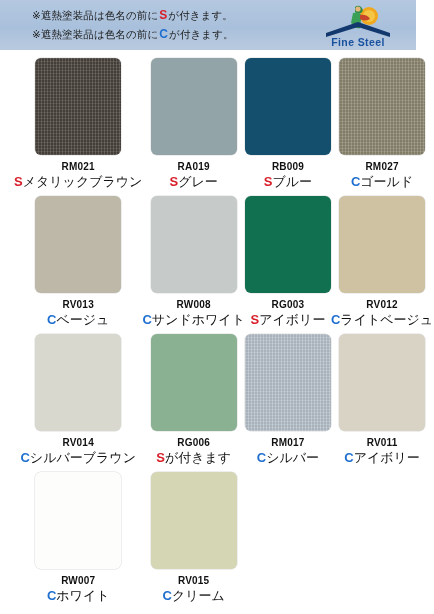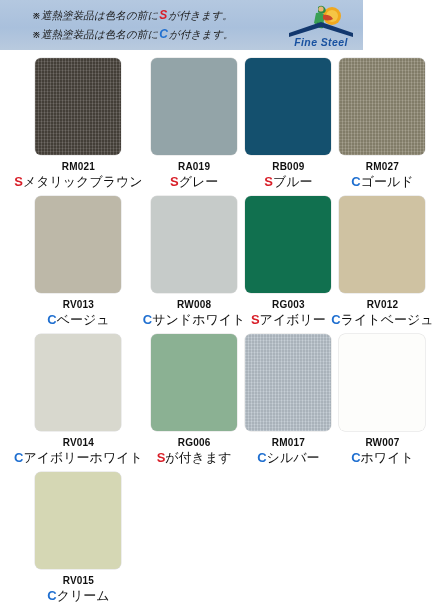--- a/index.html
+++ b/index.html
@@ -12,25 +12,24 @@
 
   body {
     font-family: "Liberation Sans", "DejaVu Sans", sans-serif;
     background: #ffffff;
     position: relative;
   }
 
   
   .header {
     position: relative;
-    width: 363px;
+    width: 416px;
     height: 50px;
     background: linear-gradient(to bottom, #b4c8e0 0%, #a9c0dc 55%, #b9cade 100%);
     overflow: hidden;
-    font-style: italic;
   }
 
   .header-notes {
     position: absolute;
     left: 32px;
     top: 6px;
     line-height: 1.55;
   }
 
   .note-line {
@@ -50,21 +49,21 @@
   .mark-c {
     color: #1f6fd0;
     font-weight: bold;
     font-size: 12px;
     padding: 0 1px;
   }
 
   
   .logo {
     position: absolute;
-    right: 6px;
+    right: 22px;
     top: 1px;
     width: 72px;
     height: 48px;
   }
 
   .logo svg { display: block; }
 
   
   .grid {
     position: absolute;
@@ -208,33 +207,38 @@
       <div class="name"><span class="prefix-s">S</span><span>アイボリー</span></div>
     </div>
     <div class="cell">
       <div class="swatch plain" style="background: rgb(207, 194, 162);"></div>
       <div class="code">RV012</div>
       <div class="name"><span class="prefix-c">C</span><span>ライトベージュ</span></div>
     </div>
     <div class="cell">
       <div class="swatch plain" style="background: rgb(216, 216, 206);"></div>
       <div class="code">RV014</div>
-      <div class="name"><span class="prefix-c">C</span><span>アイボリーホワイト</span></div>
+      <div class="name"><span class="prefix-c">C</span><span>シルバーブラウン</span></div>
     </div>
     <div class="cell">
       <div class="swatch plain" style="background: rgb(139, 177, 147);"></div>
       <div class="code">RG006</div>
       <div class="name"><span class="prefix-s">S</span><span>が付きます</span></div>
     </div>
     <div class="cell">
       <div class="swatch metallic" style="background: rgb(185, 195, 204);"></div>
       <div class="code">RM017</div>
       <div class="name"><span class="prefix-c">C</span><span>シルバー</span></div>
     </div>
     <div class="cell">
+      <div class="swatch plain" style="background: rgb(217, 211, 198);"></div>
+      <div class="code">RV011</div>
+      <div class="name"><span class="prefix-c">C</span><span>アイボリー</span></div>
+    </div>
+    <div class="cell">
       <div class="swatch plain" style="background: rgb(253, 253, 251);"></div>
       <div class="code">RW007</div>
       <div class="name"><span class="prefix-c">C</span><span>ホワイト</span></div>
     </div>
     <div class="cell">
       <div class="swatch plain" style="background: rgb(213, 215, 180);"></div>
       <div class="code">RV015</div>
       <div class="name"><span class="prefix-c">C</span><span>クリーム</span></div>
     </div>
   </div>

